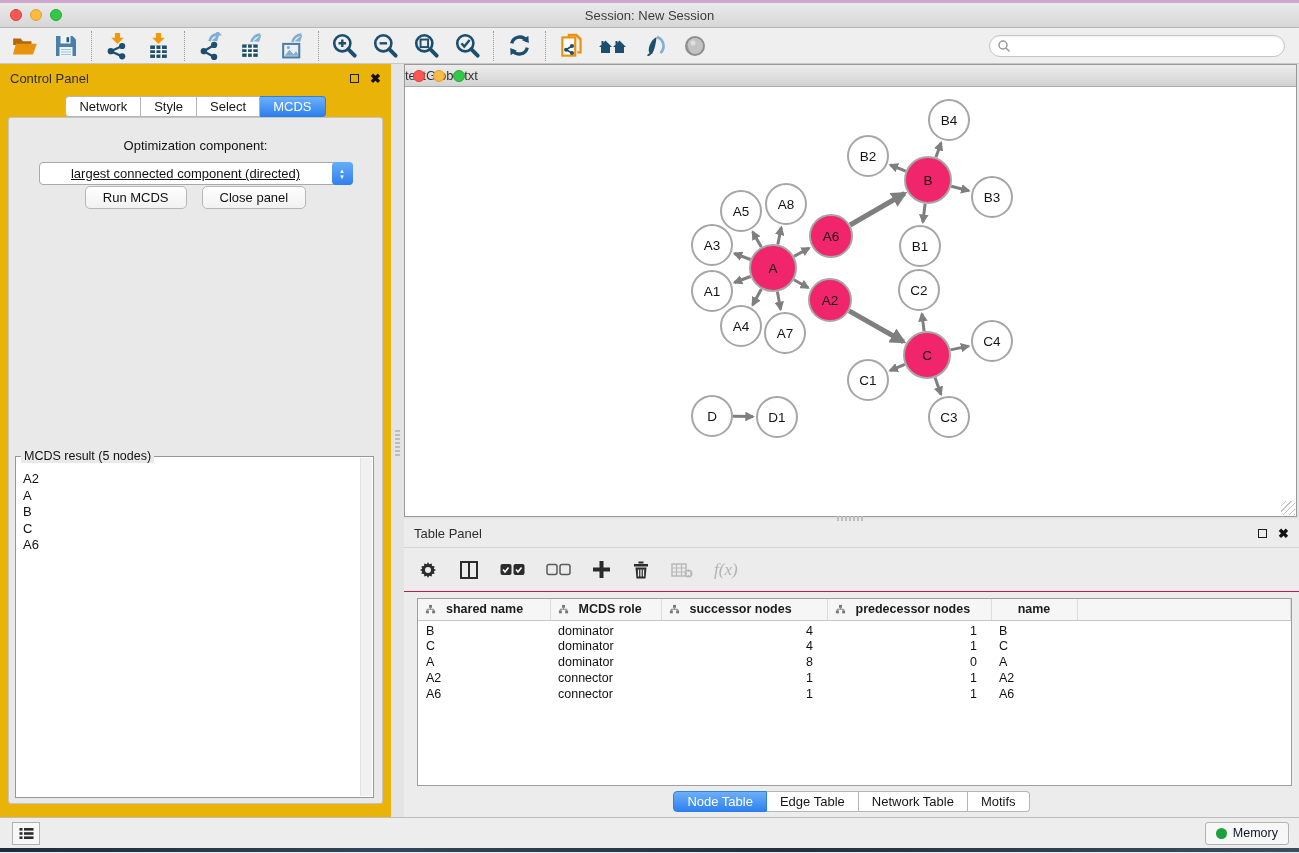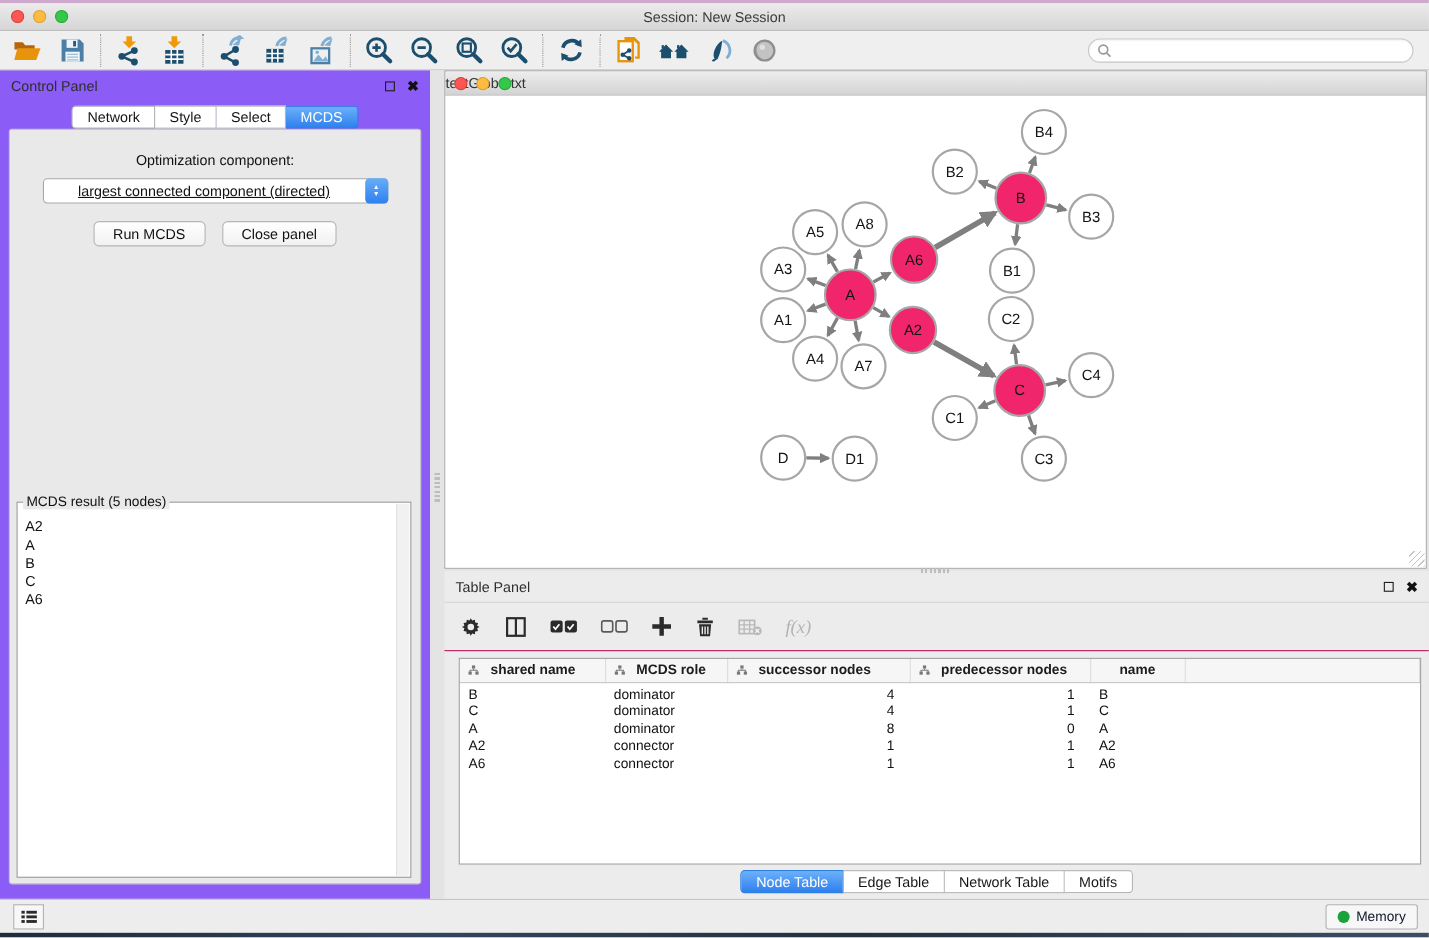--- a/index.html
+++ b/index.html
@@ -30,42 +30,42 @@
   .searchbox { margin-left:auto; margin-right:10px; width:296px; height:22px;
     border:1px solid #c5c5c5; border-radius:12px; background:#fff;
     display:flex; align-items:center; padding:0 7px; box-shadow:inset 0 1px 2px rgba(0,0,0,.06); }
   .searchbox input { border:none; outline:none; flex:1; font-size:12px; background:transparent;
     font-family:"Liberation Sans",sans-serif; }
 
   
   .main { display:flex; height:753px; }
 
   
-  .control-panel { width:391px; background:#8b5cf6; position:relative; flex:none; }
+  .control-panel { width:391px; background:#eab308; position:relative; flex:none; }
   .panel-header { height:28px; display:flex; align-items:center; padding:0 10px;
     font-size:13px; color:#2e2e2e; }
   .hdr-icons { margin-left:auto; display:flex; gap:11px; align-items:center; }
   .sq-icon { width:9px; height:9px; border:1.5px solid #1d1d1d; display:inline-block; }
   .x-icon { font-size:13px; font-weight:bold; color:#111; line-height:1; }
   .cp-tabs { display:flex; justify-content:center; position:relative; z-index:2; height:21px; margin-top:4px; }
   .seg-tab { height:21px; padding:0 13px; font-size:13px; background:#fff;
     border:1px solid #b5b5b5; border-left:none; display:flex; align-items:center; color:#161616; cursor:default; }
   .seg-tab:first-child { border-left:1px solid #b5b5b5; border-radius:4px 0 0 4px; }
   .seg-tab:last-child { border-radius:0 4px 4px 0; }
   .seg-tab.active { background:linear-gradient(#6cb0f9,#2e80ef); border-color:#2e7fe0; color:#fff; }
   .cp-card { position:absolute; left:8px; right:8px; top:53px; bottom:13px;
     background:#e9e9e9; border:1px solid #c5c5c5; border-radius:3px; }
   .opt-label { margin-top:20px; text-align:center; font-size:13px; color:#111; }
   .combo { margin:9px auto 0; width:314px; height:23px; border:1px solid #a9a9a9;
     border-radius:4px; background:#fff; display:flex; align-items:center; }
   .combo .val { flex:1; text-align:center; font-size:13px; color:#111;text-decoration:underline; }
   .combo .stepper { width:21px; height:23px; margin:-1px -1px -1px 0; border-radius:4px;
     background:linear-gradient(#67adf8,#2f80ef); color:#fff; display:flex; flex-direction:column;
     align-items:center; justify-content:center; font-size:7px; line-height:6px; }
-  .btn-row { display:flex; justify-content:center; gap:15px; margin-top:16px; }
+  .btn-row { display:flex; justify-content:center; gap:15px; margin-top:1px; }
   .pushbtn { height:23px; padding:0 17px; background:linear-gradient(#ffffff,#f1f1f1);
     border:1px solid #b7b7b7; border-radius:5px; font-size:13px; color:#111;
     display:flex; align-items:center; font-family:"Liberation Sans",sans-serif; }
   .result-box { position:absolute; left:6px; right:8px; top:338px; bottom:5px;
     border:1px solid #979797; background:#fff; }
   .result-title { position:absolute; top:-8px; left:5px; background:#e9e9e9;
     padding:0 3px; font-size:12.5px; color:#111; }
   .result-list { position:absolute; inset:1px 14px 1px 1px; padding:13px 0 0 6px; overflow:hidden; }
   .result-item { font-size:13px; color:#111; line-height:16.5px; }
   .result-scroll { position:absolute; top:1px; bottom:1px; right:1px; width:12px;

